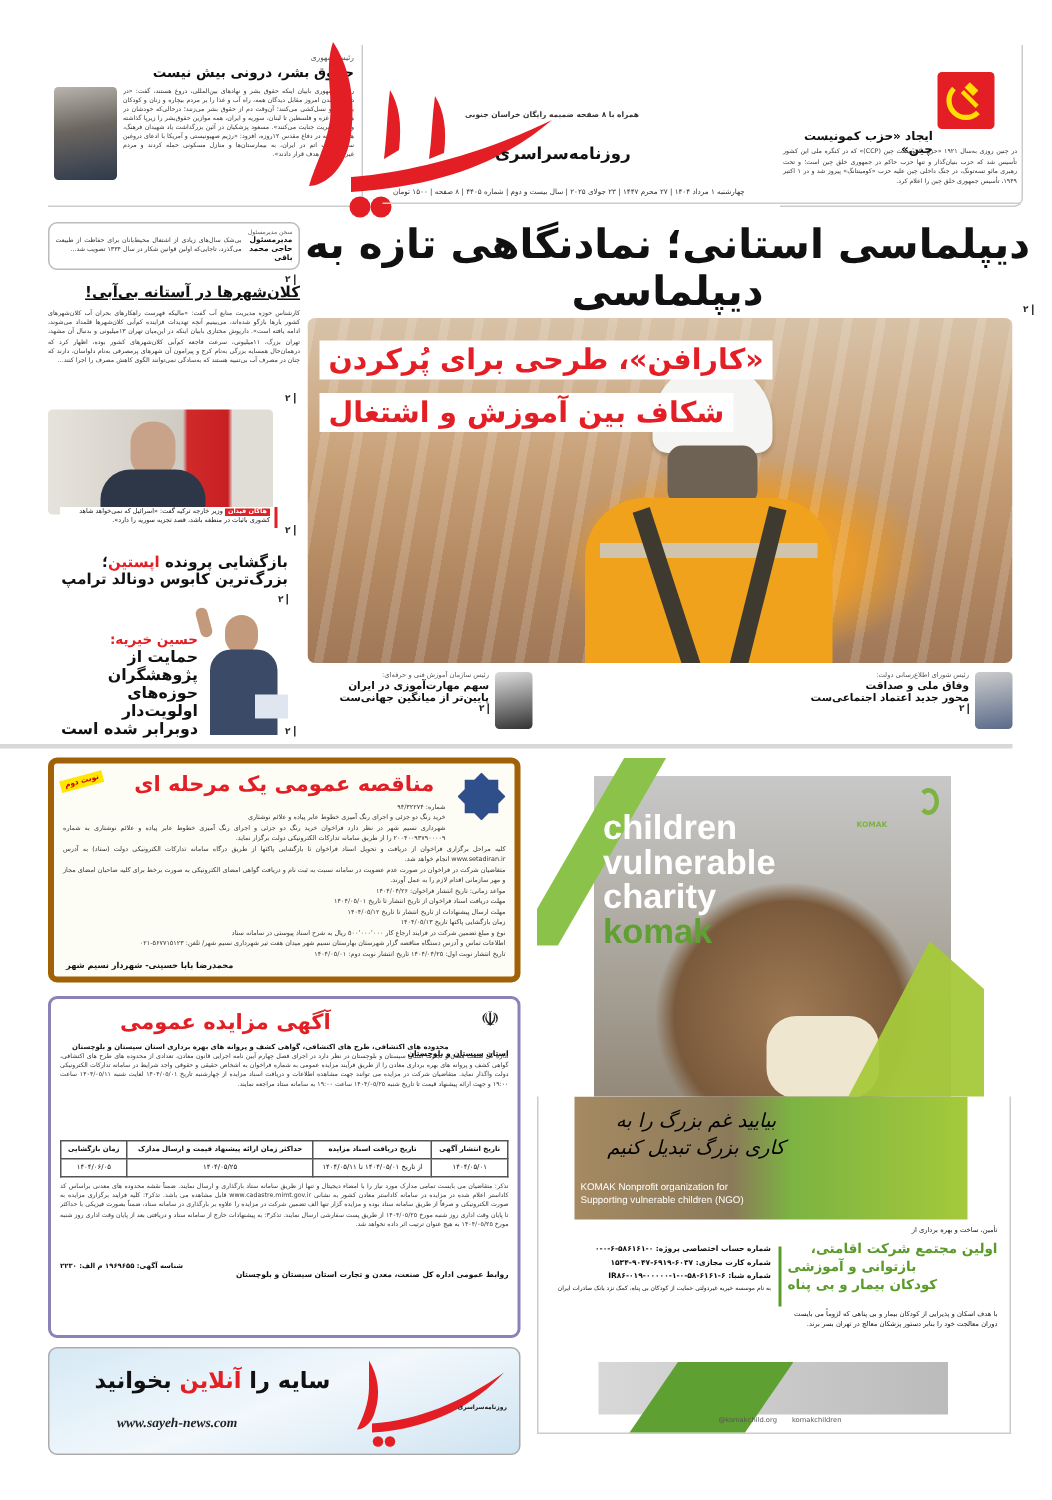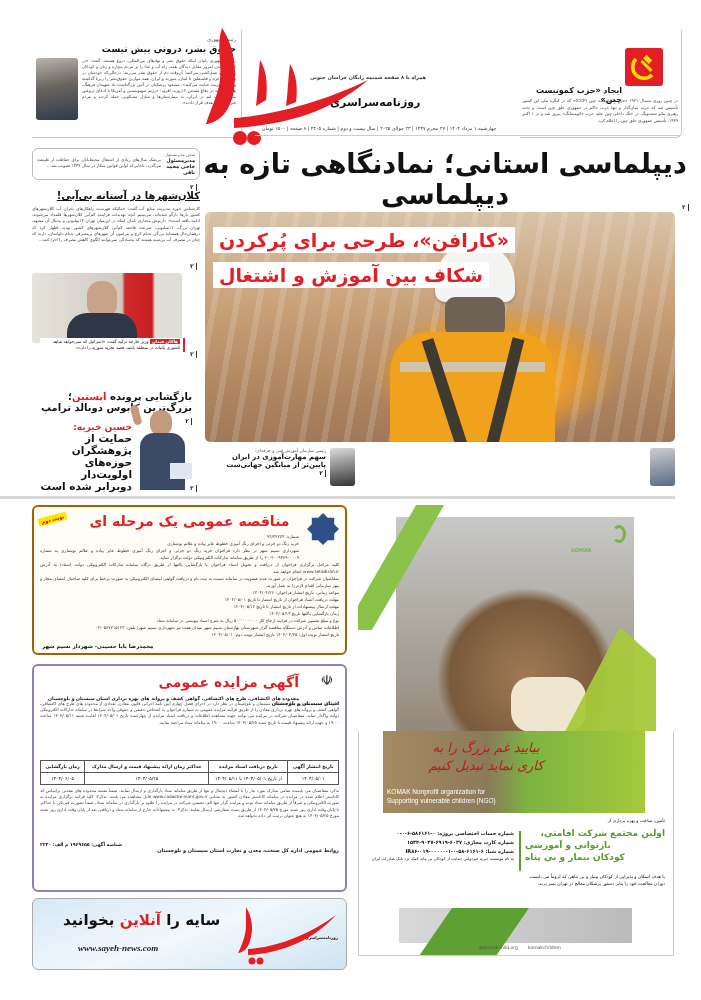--- a/index.html
+++ b/index.html
@@ -67,20 +67,26 @@
     <div style="position:absolute;left:50px;top:95px;width:12px;height:120px;background:#3f3a30;transform:rotate(-18deg);"></div>
     <div style="position:absolute;left:108px;top:95px;width:12px;height:120px;background:#3f3a30;transform:rotate(14deg);"></div>
   </div>
   <div style="position:absolute;left:8px;top:15px;background:#fff;color:#e31e24;font-size:19px;font-weight:900;padding:2px 6px;">«کارافن»، طرحی برای پُرکردن</div>
   <div style="position:absolute;left:8px;top:50px;background:#fff;color:#e31e24;font-size:19px;font-weight:900;padding:2px 6px;">شکاف بین آموزش و اشتغال</div>
 </div>
 
 <div class="abs" style="left:205px;top:448px;width:470px;height:45px;display:flex;flex-direction:row;justify-content:space-between;">
   <div style="display:flex;gap:4px;width:150px;">
     <div class="photo" style="width:25px;height:38px;background:linear-gradient(170deg,#ccc,#5a6a8a);"></div>
+    <div>
+      <div class="kicker" style="font-size:4.5px;">رئیس شورای اطلاع‌رسانی دولت:</div>
+      <div style="font-size:7px;font-weight:bold;">وفاق ملی و صداقت</div>
+      <div style="font-size:7px;font-weight:bold;">محور جدید اعتماد اجتماعی‌ست</div>
+      <div class="pg">۲</div>
+    </div>
   </div>
   <div style="display:flex;gap:4px;width:150px;">
     <div class="photo" style="width:25px;height:38px;background:linear-gradient(170deg,#ddd,#333);"></div>
     <div>
       <div class="kicker" style="font-size:4.5px;">رئیس سازمان آموزش فنی و حرفه‌ای:</div>
       <div style="font-size:7px;font-weight:bold;text-align:right;">سهم مهارت‌آموزی در ایران</div>
       <div style="font-size:7px;font-weight:bold;">پایین‌تر از میانگین جهانی‌ست</div>
       <div class="pg">۲</div>
     </div>
   </div>
@@ -104,42 +110,42 @@
   <div style="position:absolute;left:55px;top:8px;width:30px;height:36px;background:#c9a389;border-radius:14px 14px 12px 12px;"></div>
   <div style="position:absolute;left:35px;top:40px;width:70px;height:40px;background:#2e3748;border-radius:20px 20px 0 0;"></div>
 </div>
 <div class="abs" style="left:40px;top:338px;width:145px;background:#fff;border-right:2px solid #e31e24;padding:1px 3px;font-size:4.3px;line-height:6px;">
   <span style="background:#e31e24;color:#fff;padding:0 2px;font-weight:bold;">هاکان فیدان</span>
   <span>وزیر خارجه ترکیه گفت: «اسرائیل که نمی‌خواهد شاهد کشوری باثبات در منطقه باشد، قصد تجزیه سوریه را دارد».</span>
 </div>
 <div class="abs pg" style="left:190px;top:350px;">۲</div>
 
 <div class="abs" style="left:32px;top:370px;width:160px;text-align:right;">
-  <div style="font-size:10px;font-weight:bold;margin-top:21px;">
+  <div style="font-size:10px;font-weight:bold;">
     <span>بازگشایی پرونده </span><span class="red">اپستین</span><span>؛</span>
   </div>
   <div style="font-size:10px;font-weight:bold;">بزرگ‌ترین کابوس دونالد ترامپ</div>
   <div class="pg" style="margin-top:4px;">۲</div>
 </div>
 
 <div class="abs" style="left:130px;top:405px;width:65px;height:85px;">
   <div style="position:absolute;left:20px;top:5px;width:22px;height:26px;background:#c49a7c;border-radius:11px;"></div>
   <div style="position:absolute;left:10px;top:28px;width:45px;height:57px;background:#3b4a66;border-radius:14px 14px 0 0;"></div>
   <div style="position:absolute;left:2px;top:0;width:8px;height:20px;background:#c49a7c;border-radius:4px;transform:rotate(-15deg);"></div>
   <div style="position:absolute;left:40px;top:58px;width:22px;height:16px;background:#dfe6f0;"></div>
 </div>
 <div class="abs" style="left:32px;top:422px;width:100px;text-align:left;direction:rtl;">
   <div class="red" style="font-size:9px;font-weight:bold;text-align:right;">حسین خیریه:</div>
   <div style="font-size:10.5px;font-weight:900;text-align:right;">حمایت از پژوهشگران</div>
   <div style="font-size:10.5px;font-weight:900;text-align:right;">حوزه‌های اولویت‌دار</div>
   <div style="font-size:10.5px;font-weight:900;text-align:right;">دوبرابر شده است</div>
 </div>
 <div class="abs pg" style="left:190px;top:484px;">۲</div>
 
-<div class="abs" style="left:32px;top:505px;width:315px;height:150px;border:2px solid #a16207;border-radius:6px;background:#fefdf5;padding:4px 6px;">
+<div class="abs" style="left:32px;top:505px;width:315px;height:150px;border:4px solid #a16207;border-radius:6px;background:#fefdf5;padding:4px 6px;">
   <div style="position:absolute;left:4px;top:8px;background:#ffe500;font-size:5px;font-weight:bold;padding:1px 3px;transform:rotate(-15deg);color:#c00;">نوبت دوم</div>
   <div style="position:absolute;right:6px;top:6px;width:32px;height:32px;background:#2e4f8a;clip-path:polygon(50% 0,65% 15%,85% 15%,85% 35%,100% 50%,85% 65%,85% 85%,65% 85%,50% 100%,35% 85%,15% 85%,15% 65%,0 50%,15% 35%,15% 15%,35% 15%);"></div>
   <div style="text-align:center;font-size:14px;font-weight:900;color:#e31e24;margin:2px 40px 4px 40px;">مناقصه عمومی یک مرحله ای</div>
   <div class="tiny" style="font-size:4.3px;margin-right:40px;">شماره: ۹۴/۳۲۲۷۴</div>
   <div class="tiny" style="font-size:4.3px;margin-right:40px;">خرید رنگ دو جزئی و اجرای رنگ آمیزی خطوط عابر پیاده و علائم نوشتاری</div>
   <div class="tiny" style="font-size:4.3px;margin-right:40px;">شهرداری نسیم شهر در نظر دارد فراخوان خرید رنگ دو جزئی و اجرای رنگ آمیزی خطوط عابر پیاده و علائم نوشتاری به شماره ۲۰۰۴۰۰۹۳۷۹۰۰۰۰۹ را از طریق سامانه تدارکات الکترونیکی دولت برگزار نماید.</div>
   <div class="tiny" style="font-size:4.3px;">کلیه مراحل برگزاری فراخوان از دریافت و تحویل اسناد فراخوان تا بازگشایی پاکتها از طریق درگاه سامانه تدارکات الکترونیکی دولت (ستاد) به آدرس www.setadiran.ir انجام خواهد شد.</div>
   <div class="tiny" style="font-size:4.3px;">متقاضیان شرکت در فراخوان در صورت عدم عضویت در سامانه نسبت به ثبت نام و دریافت گواهی امضای الکترونیکی به صورت برخط برای کلیه صاحبان امضای مجاز و مهر سازمانی اقدام لازم را به عمل آورند.</div>
   <div class="tiny" style="font-size:4.3px;">مواعد زمانی: تاریخ انتشار فراخوان: ۱۴۰۴/۰۴/۲۶</div>
   <div class="tiny" style="font-size:4.3px;">مهلت دریافت اسناد فراخوان از تاریخ انتشار تا تاریخ ۱۴۰۴/۰۵/۰۱</div>
@@ -147,21 +153,21 @@
   <div class="tiny" style="font-size:4.3px;">زمان بازگشایی پاکتها تاریخ ۱۴۰۴/۰۵/۱۳</div>
   <div class="tiny" style="font-size:4.3px;">نوع و مبلغ تضمین شرکت در فرایند ارجاع کار ۵۰۰٬۰۰۰٬۰۰۰ ریال به شرح اسناد پیوستی در سامانه ستاد</div>
   <div class="tiny" style="font-size:4.3px;">اطلاعات تماس و آدرس دستگاه مناقصه گزار شهرستان بهارستان نسیم شهر میدان هفت تیر شهرداری نسیم شهر/ تلفن: ۵۶۷۷۱۵۱۲۳-۰۲۱</div>
   <div class="tiny" style="font-size:4.3px;">تاریخ انتشار نوبت اول: ۱۴۰۴/۰۴/۲۵     تاریخ انتشار نوبت دوم: ۱۴۰۴/۰۵/۰۱</div>
   <div style="position:absolute;left:8px;bottom:4px;font-size:5.5px;font-weight:bold;">محمدرضا بابا حسینی- شهردار نسیم شهر</div>
 </div>
 
 <div class="abs" style="left:32px;top:664px;width:315px;height:228px;border:2px solid #8a82b8;border-radius:6px;background:#fff;padding:4px 6px;">
   <div style="position:absolute;right:12px;top:6px;font-size:14px;color:#222;">☫</div>
   <div style="position:absolute;right:6px;top:34px;font-size:5px;font-weight:bold;">استان سیستان و بلوچستان</div>
-  <div style="text-align:right;font-size:14px;font-weight:900;color:#e31e24;margin:4px 40px 6px 40px;">آگهی مزایده عمومی</div>
+  <div style="text-align:left;font-size:14px;font-weight:900;color:#e31e24;margin:4px 40px 6px 40px;">آگهی مزایده عمومی</div>
   <div style="font-size:4.6px;font-weight:bold;margin-right:40px;text-align:justify;">محدوده های اکتشافی، طرح های اکتشافی، گواهی کشف و پروانه های بهره برداری استان سیستان و بلوچستان</div>
   <div class="tiny" style="font-size:4.2px;line-height:6.2px;height:56px;overflow:hidden;">اداره کل صنعت معدن و تجارت استان سیستان و بلوچستان در نظر دارد در اجرای فصل چهارم آیین نامه اجرایی قانون معادن، تعدادی از محدوده های طرح های اکتشافی، گواهی کشف و پروانه های بهره برداری معادن را از طریق فرآیند مزایده عمومی به شماره فراخوان به اشخاص حقیقی و حقوقی واجد شرایط در سامانه تدارکات الکترونیکی دولت واگذار نماید. متقاضیان شرکت در مزایده می توانند جهت مشاهده اطلاعات و دریافت اسناد مزایده از چهارشنبه تاریخ ۱۴۰۴/۰۵/۰۱ لغایت شنبه ۱۴۰۴/۰۵/۱۱ ساعت ۱۹:۰۰ و جهت ارائه پیشنهاد قیمت تا تاریخ شنبه ۱۴۰۴/۰۵/۲۵ ساعت ۱۹:۰۰ به سامانه ستاد مراجعه نمایند.</div>
   <table style="width:100%;border-collapse:collapse;font-size:4.6px;margin:3px 0;text-align:center;">
     <tbody>
         <tr>
       <th style="border:1px solid #555;padding:3px;font-weight:bold;">تاریخ انتشار آگهی</th>
       <th style="border:1px solid #555;padding:3px;font-weight:bold;">تاریخ دریافت اسناد مزایده</th>
       <th style="border:1px solid #555;padding:3px;font-weight:bold;">حداکثر زمان ارائه پیشنهاد قیمت و ارسال مدارک</th>
       <th style="border:1px solid #555;padding:3px;font-weight:bold;">زمان بازگشایی</th>
     </tr>
@@ -198,26 +204,32 @@
   <div style="position:absolute;left:38px;top:12px;width:238px;height:248px;background:linear-gradient(180deg,#c8c8c8 0%,#a9a49a 50%,#8c7f6e 100%);">
     <div style="position:absolute;left:40px;top:70px;width:180px;height:180px;background:radial-gradient(ellipse at 50% 50%,#a07a55 0%,#7a5a3c 60%,transparent 70%);"></div>
     <div style="position:absolute;left:115px;top:160px;width:75px;height:55px;background:#efe6cf;border-radius:20px;"></div>
     <div style="position:absolute;left:140px;top:110px;width:120px;height:160px;background:#a5c93a;clip-path:polygon(70% 0,100% 20%,100% 100%,0 100%);opacity:.95;"></div>
     <div style="position:absolute;right:8px;top:8px;width:55px;height:22px;">
       <div style="width:14px;height:18px;border:3px solid #7cb342;border-radius:50%;border-left-color:transparent;"></div>
       <div style="position:absolute;left:0;bottom:-6px;font-size:5px;color:#7cb342;font-weight:bold;">KOMAK</div>
     </div>
   </div>
   <div style="position:absolute;left:22px;top:0;width:28px;height:125px;background:#8bc34a;transform:skewX(-30deg);"></div>
+  <div style="position:absolute;left:44px;top:35px;direction:ltr;text-align:left;font-family:'Liberation Sans',sans-serif;font-weight:bold;font-size:23px;line-height:23px;color:#fff;">
+    <div>children</div>
+    <div>vulnerable</div>
+    <div>charity</div>
+    <div style="color:#5fa033;">komak</div>
+  </div>
 </div>
 <div class="abs" style="left:358px;top:731px;width:316px;height:225px;border:1px solid #ccc;border-top:none;overflow:hidden;">
   <div style="position:absolute;left:24px;top:0;width:262px;height:82px;background:linear-gradient(90deg,#a58a62 0%,#8b7a5a 40%,#7cb342 55%,#a5c93a 100%);"></div>
-  <div style="position:absolute;left:42px;top:8px;width:170px;text-align:center;color:#b91c1c;font-size:13px;font-style:italic;font-family:'DejaVu Serif',serif;line-height:18px;">
+  <div style="position:absolute;left:20px;top:8px;width:170px;text-align:center;color:#000000;font-size:13px;font-style:italic;font-family:'DejaVu Serif',serif;line-height:18px;">
     <div>بیایید غم بزرگ را به</div>
-    <div>کاری نماید تبدیل کنیم</div>
+    <div>کاری بزرگ تبدیل کنیم</div>
   </div>
   <div style="position:absolute;left:28px;top:56px;direction:ltr;color:#fff;font-family:'Liberation Sans',sans-serif;font-size:6.5px;line-height:9px;">
     <div>KOMAK Nonprofit organization for</div>
     <div>Supporting vulnerable children (NGO)</div>
   </div>
   <div style="position:absolute;right:8px;top:87px;font-size:4.5px;">تأمین، ساخت و بهره برداری از</div>
   <div style="position:absolute;right:8px;top:96px;width:140px;color:#5a9b2a;font-size:9px;font-weight:bold;line-height:12px;">
     <div style="text-align:right;">اولین مجتمع شرکت اقامتی،</div>
     <div style="text-align:left;">بازتوانی و آموزشی</div>
     <div style="text-align:left;">کودکان بیمار و بی پناه</div>

